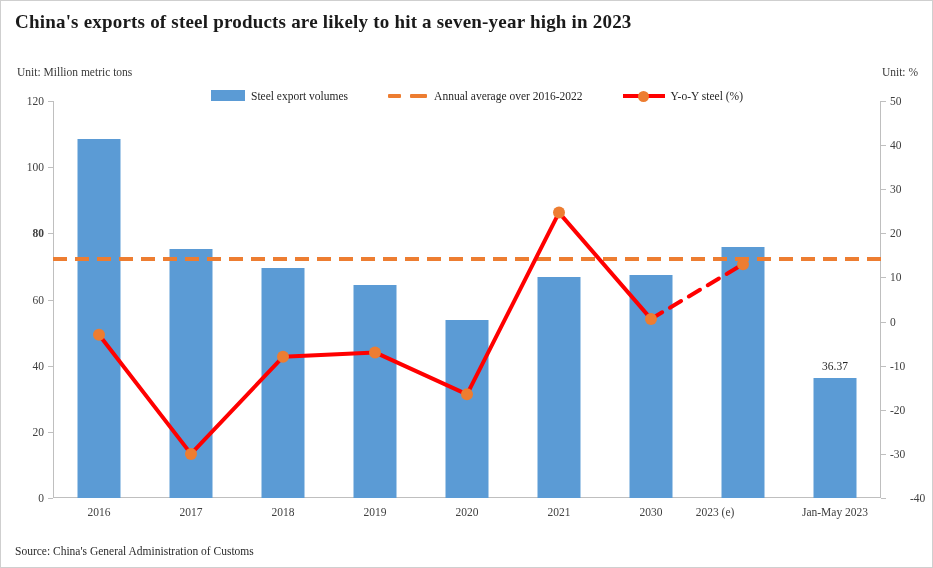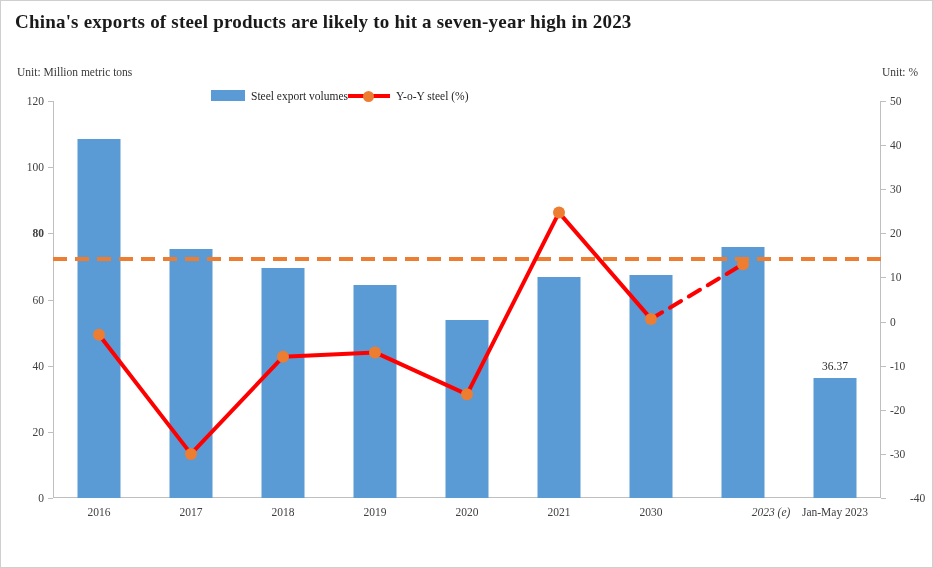--- a/index.html
+++ b/index.html
@@ -22,21 +22,21 @@
     position:absolute; left:16px; top:65px;
     font-size:11.5px; color:#3a3a3a;
   }
   #unit-right {
     position:absolute; right:14px; top:65px;
     font-size:11.5px; color:#3a3a3a;
   }
   
   #legend {
     position:absolute; left:210px; top:88px;
-    display:flex; align-items:center; 
+    display:flex; align-items:center; gap:40px;
     font-size:11.5px; color:#262626;
   }
   .leg-item { display:flex; align-items:center; gap:6px; white-space:nowrap; }
   .leg-swatch-bar { width:34px; height:11px; background:#5b9bd5; display:block; }
   .leg-swatch-dash { width:40px; height:11px; display:block; position:relative; }
   .leg-swatch-dash::before, .leg-swatch-dash::after {
     content:""; position:absolute; top:4px; height:4px; background:#ed7d31; border-radius:1px;
   }
   .leg-swatch-dash::before { left:0; width:13px; }
   .leg-swatch-dash::after { left:22px; width:17px; }
@@ -95,20 +95,24 @@
 <body>
 
 <div id="title">China's exports of steel products are likely to hit a seven-year high in 2023</div>
 <div id="unit-left">Unit: Million metric tons</div>
 <div id="unit-right">Unit: %</div>
 
 <div id="legend">
   <div class="leg-item">
     <span class="leg-swatch-bar"></span>
     <span>Steel export volumes</span>
+  </div>
+  <div class="leg-item">
+    <span class="leg-swatch-dash"></span>
+    <span>Annual average over 2016-2022</span>
   </div>
   <div class="leg-item">
     <span class="leg-swatch-line"></span>
     <span>Y-o-Y steel  (%)</span>
   </div>
 </div>
 
 <div id="plot">
   <div class="axis-line" id="axis-left"></div>
   <div class="axis-line" id="axis-right"></div>
@@ -182,19 +186,20 @@
       <circle cx="690" cy="163.2111111111111" r="6" fill="#ed7d31"></circle>
     </svg>
   <div id="xlabels">
       <div class="xtlabel" style="left: 46px;">2016</div>
       <div class="xtlabel" style="left: 138px;">2017</div>
       <div class="xtlabel" style="left: 230px;">2018</div>
       <div class="xtlabel" style="left: 322px;">2019</div>
       <div class="xtlabel" style="left: 414px;">2020</div>
       <div class="xtlabel" style="left: 506px;">2021</div>
       <div class="xtlabel" style="left: 598px;">2030</div>
-      <div class="xtlabel" style="left: 718px; font-style: italic;">2023 (e)</div>
+      <div class="xtlabel" style="left: 662px;">2023 (e)</div>
       <div class="xtlabel" style="left: 782px;">Jan-May 2023</div>
     </div>
 </div>
 
 <div id="footer">
+  <div>Source:  China's General Administration of Customs</div>
 </div>
 
 </body></html>

